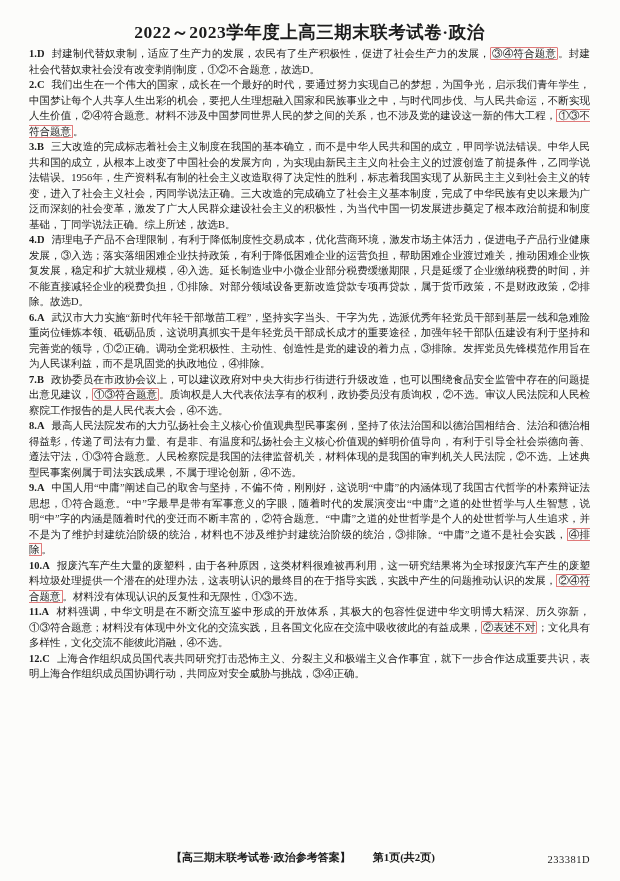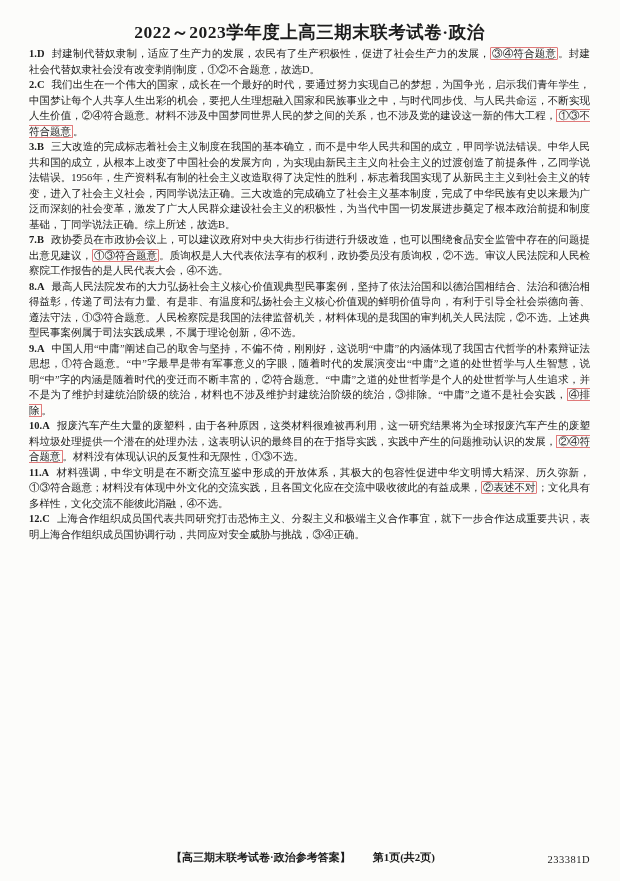--- a/index.html
+++ b/index.html
@@ -76,20 +76,22 @@
 
 <div class="page">
 
   <div class="title">2022～2023学年度上高三期末联考试卷·政治</div>
 
 
   <div class="answers">
       <div class="item"><span class="num">1.D</span><span>封建制代替奴隶制，适应了生产力的发展，农民有了生产积极性，促进了社会生产力的发展，</span><span class="hl">③④符合题意</span><span>。封建社会代替奴隶社会没有改变剥削制度，①②不合题意，故选D。</span></div>
       <div class="item"><span class="num">2.C</span><span>我们出生在一个伟大的国家，成长在一个最好的时代，要通过努力实现自己的梦想，为国争光，启示我们青年学生，中国梦让每个人共享人生出彩的机会，要把人生理想融入国家和民族事业之中，与时代同步伐、与人民共命运，不断实现人生价值，②④符合题意。材料不涉及中国梦同世界人民的梦之间的关系，也不涉及党的建设这一新的伟大工程，</span><span class="hl">①③不符合题意</span><span>。</span></div>
       <div class="item"><span class="num">3.B</span><span>三大改造的完成标志着社会主义制度在我国的基本确立，而不是中华人民共和国的成立，甲同学说法错误。中华人民共和国的成立，从根本上改变了中国社会的发展方向，为实现由新民主主义向社会主义的过渡创造了前提条件，乙同学说法错误。1956年，生产资料私有制的社会主义改造取得了决定性的胜利，标志着我国实现了从新民主主义到社会主义的转变，进入了社会主义社会，丙同学说法正确。三大改造的完成确立了社会主义基本制度，完成了中华民族有史以来最为广泛而深刻的社会变革，激发了广大人民群众建设社会主义的积极性，为当代中国一切发展进步奠定了根本政治前提和制度基础，丁同学说法正确。综上所述，故选B。</span></div>
+      <div class="item"><span class="num">4.D</span><span>清理电子产品不合理限制，有利于降低制度性交易成本，优化营商环境，激发市场主体活力，促进电子产品行业健康发展，③入选；落实落细困难企业扶持政策，有利于降低困难企业的运营负担，帮助困难企业渡过难关，推动困难企业恢复发展，稳定和扩大就业规模，④入选。延长制造业中小微企业部分税费缓缴期限，只是延缓了企业缴纳税费的时间，并不能直接减轻企业的税费负担，①排除。对部分领域设备更新改造贷款专项再贷款，属于货币政策，不是财政政策，②排除。故选D。</span></div>
+      <div class="item"><span class="num">6.A</span><span>武汉市大力实施“新时代年轻干部墩苗工程”，坚持实字当头、干字为先，选派优秀年轻党员干部到基层一线和急难险重岗位锤炼本领、砥砺品质，这说明真抓实干是年轻党员干部成长成才的重要途径，加强年轻干部队伍建设有利于坚持和完善党的领导，①②正确。调动全党积极性、主动性、创造性是党的建设的着力点，③排除。发挥党员先锋模范作用旨在为人民谋利益，而不是巩固党的执政地位，④排除。</span></div>
       <div class="item"><span class="num">7.B</span><span>政协委员在市政协会议上，可以建议政府对中央大街步行街进行升级改造，也可以围绕食品安全监管中存在的问题提出意见建议，</span><span class="hl">①③符合题意</span><span>。质询权是人大代表依法享有的权利，政协委员没有质询权，②不选。审议人民法院和人民检察院工作报告的是人民代表大会，④不选。</span></div>
       <div class="item"><span class="num">8.A</span><span>最高人民法院发布的大力弘扬社会主义核心价值观典型民事案例，坚持了依法治国和以德治国相结合、法治和德治相得益彰，传递了司法有力量、有是非、有温度和弘扬社会主义核心价值观的鲜明价值导向，有利于引导全社会崇德向善、遵法守法，①③符合题意。人民检察院是我国的法律监督机关，材料体现的是我国的审判机关人民法院，②不选。上述典型民事案例属于司法实践成果，不属于理论创新，④不选。</span></div>
       <div class="item"><span class="num">9.A</span><span>中国人用“中庸”阐述自己的取舍与坚持，不偏不倚，刚刚好，这说明“中庸”的内涵体现了我国古代哲学的朴素辩证法思想，①符合题意。“中”字最早是带有军事意义的字眼，随着时代的发展演变出“中庸”之道的处世哲学与人生智慧，说明“中”字的内涵是随着时代的变迁而不断丰富的，②符合题意。“中庸”之道的处世哲学是个人的处世哲学与人生追求，并不是为了维护封建统治阶级的统治，材料也不涉及维护封建统治阶级的统治，③排除。“中庸”之道不是社会实践，</span><span class="hl">④排除</span><span>。</span></div>
       <div class="item"><span class="num">10.A</span><span>报废汽车产生大量的废塑料，由于各种原因，这类材料很难被再利用，这一研究结果将为全球报废汽车产生的废塑料垃圾处理提供一个潜在的处理办法，这表明认识的最终目的在于指导实践，实践中产生的问题推动认识的发展，</span><span class="hl">②④符合题意</span><span>。材料没有体现认识的反复性和无限性，①③不选。</span></div>
       <div class="item"><span class="num">11.A</span><span>材料强调，中华文明是在不断交流互鉴中形成的开放体系，其极大的包容性促进中华文明博大精深、历久弥新，①③符合题意；材料没有体现中外文化的交流实践，且各国文化应在交流中吸收彼此的有益成果，</span><span class="hl">②表述不对</span><span>；文化具有多样性，文化交流不能彼此消融，④不选。</span></div>
       <div class="item"><span class="num">12.C</span><span>上海合作组织成员国代表共同研究打击恐怖主义、分裂主义和极端主义合作事宜，就下一步合作达成重要共识，表明上海合作组织成员国协调行动，共同应对安全威胁与挑战，③④正确。</span></div>
     </div>
 
   <div class="footer">
     <span>【高三期末联考试卷·政治参考答案】</span><span class="gap"></span><span>第1页(共2页)</span>

